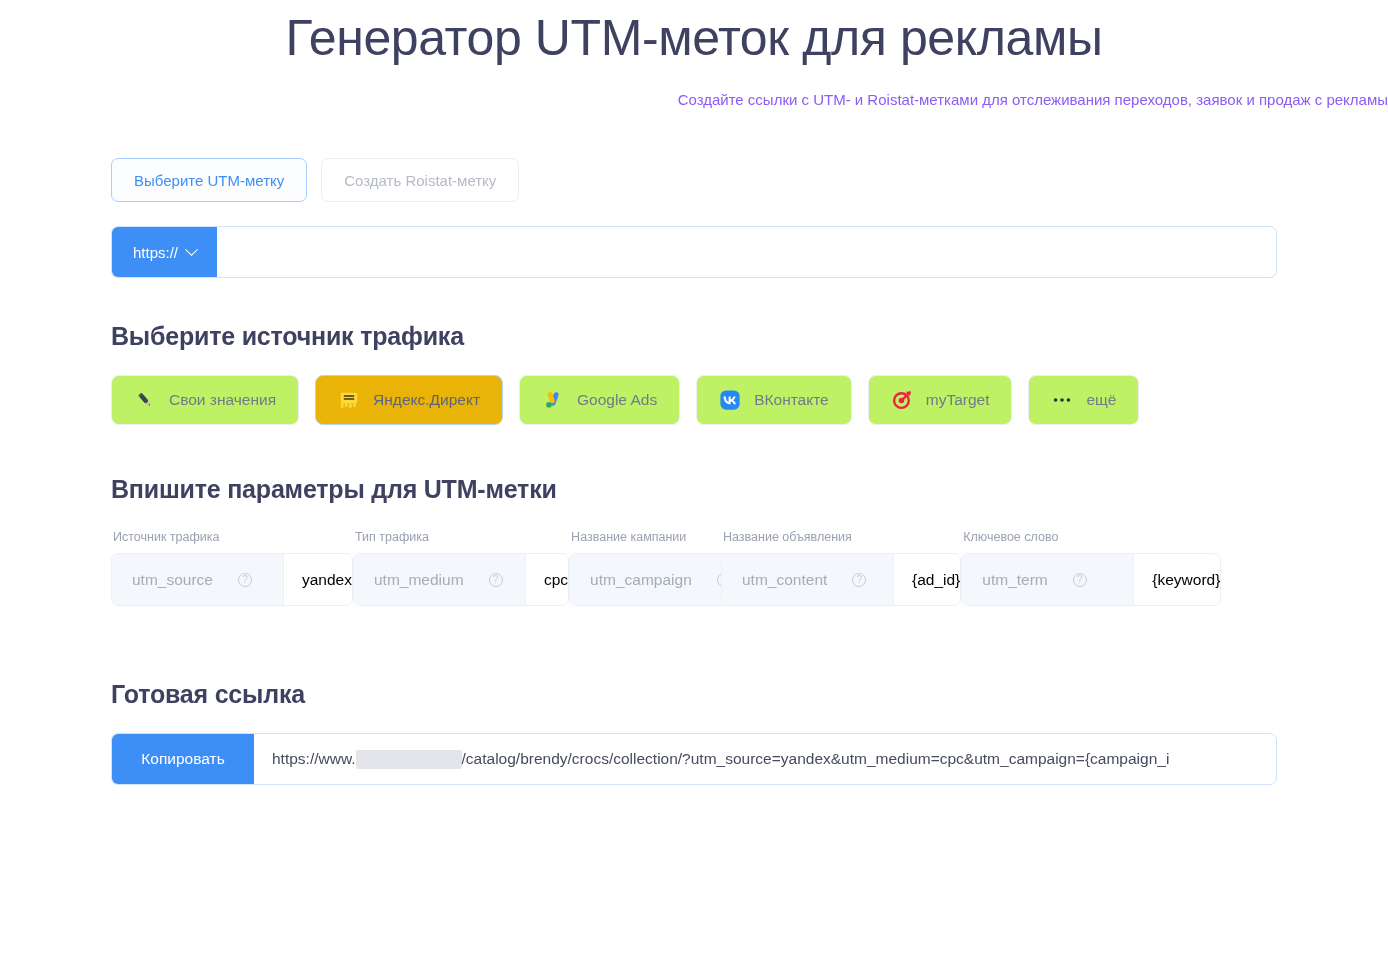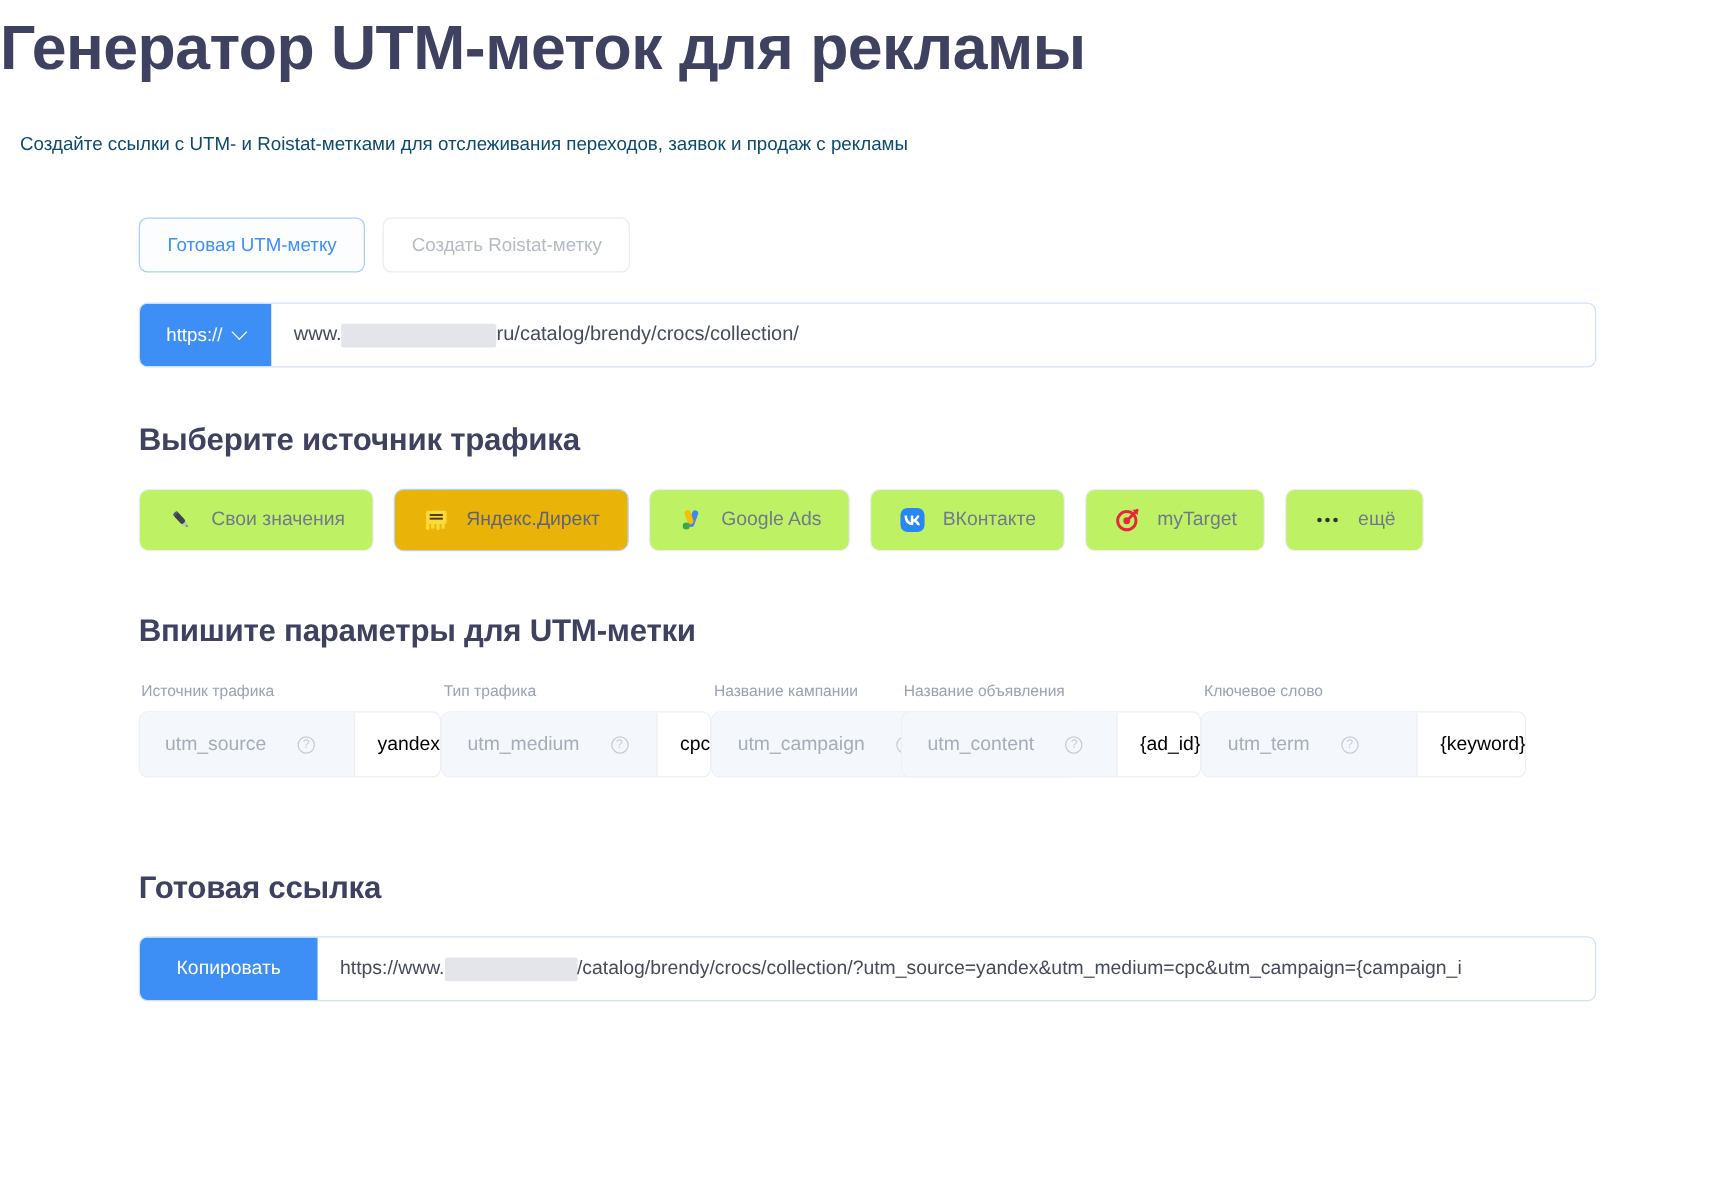--- a/index.html
+++ b/index.html
@@ -8,36 +8,36 @@
     margin: 0; padding: 0;
     width: 1388px; height: 962px;
     background: #ffffff;
     font-family: "Liberation Sans", "DejaVu Sans", sans-serif;
     overflow: hidden;
   }
   .page { position: relative; width: 1388px; height: 962px; }
 
   
   .hdr-title {
-    text-align: left;
+    text-align: center;
     margin: 0;
     padding-top: 6px;
     font-size: 50px;
     line-height: 64px;
-    font-weight: 700;
+    font-weight: 400;
     color: #3f4160;
     letter-spacing: -0.4px;
   }
   .hdr-sub {
-    text-align: left;
-    margin: 16px;
+    text-align: right;
+    margin: 0;
     padding-top: 20px;
     font-size: 15px;
     line-height: 20px;
-    color: #0c4a6e;
+    color: #8b5cf6;
     font-weight: 400;
   }
 
   
   .wrap { width: 1166px; margin: 0 auto; position: relative; }
 
   
   .tabs { display: flex; gap: 14px; margin-top: 48px; }
   .tab {
     height: 44px;
@@ -235,33 +235,28 @@
 <body>
 
 <div class="page">
 
   <h1 class="hdr-title">Генератор UTM-меток для рекламы</h1>
   <p class="hdr-sub">Создайте ссылки с UTM- и  Roistat-метками для отслеживания переходов, заявок и продаж с рекламы</p>
 
   <div class="wrap">
 
     <div class="tabs">
-      <div class="tab active">Готовая UTM-метку</div>
+      <div class="tab active">Выберите UTM-метку</div>
       <div class="tab inactive">Создать Roistat-метку</div>
     </div>
 
     <div class="urlbar">
       <div class="proto">
         <span>https://</span>
         <span class="caret"></span>
-      </div>
-      <div class="urlinput">
-        <span>www.</span>
-          <span class="redact u1"></span>
-          <span>ru/catalog/brendy/crocs/collection/</span>
       </div>
     </div>
 
     <h2 class="sect-title sect-sources">Выберите источник трафика</h2>
 
     <div class="sources">
 
       <div class="src">
         <svg class="ico" viewBox="0 0 24 24">
           <g transform="rotate(-42 12 12)">

